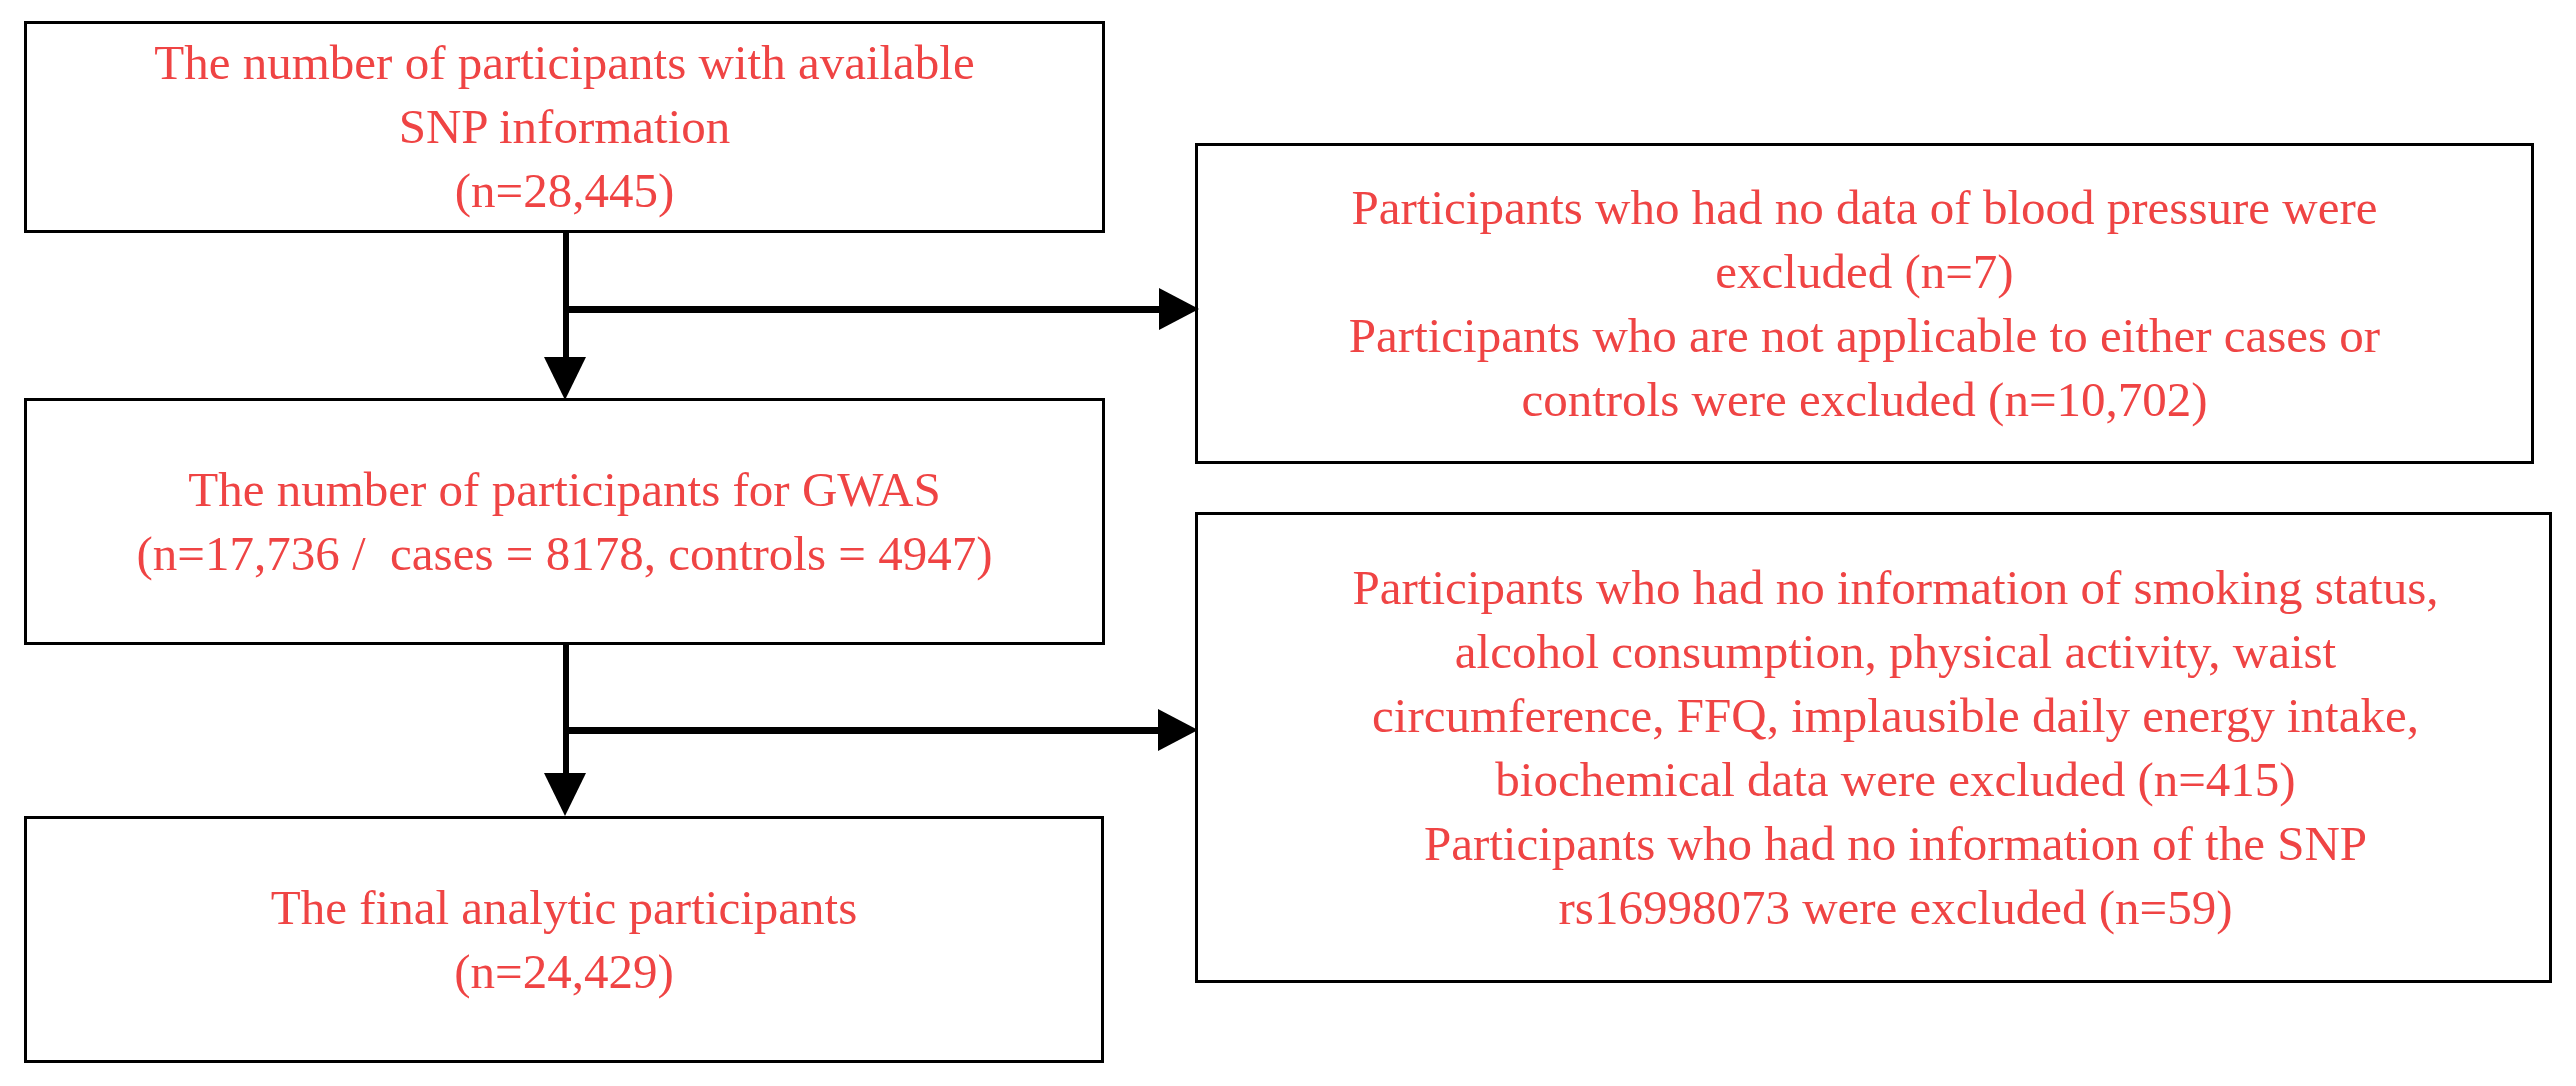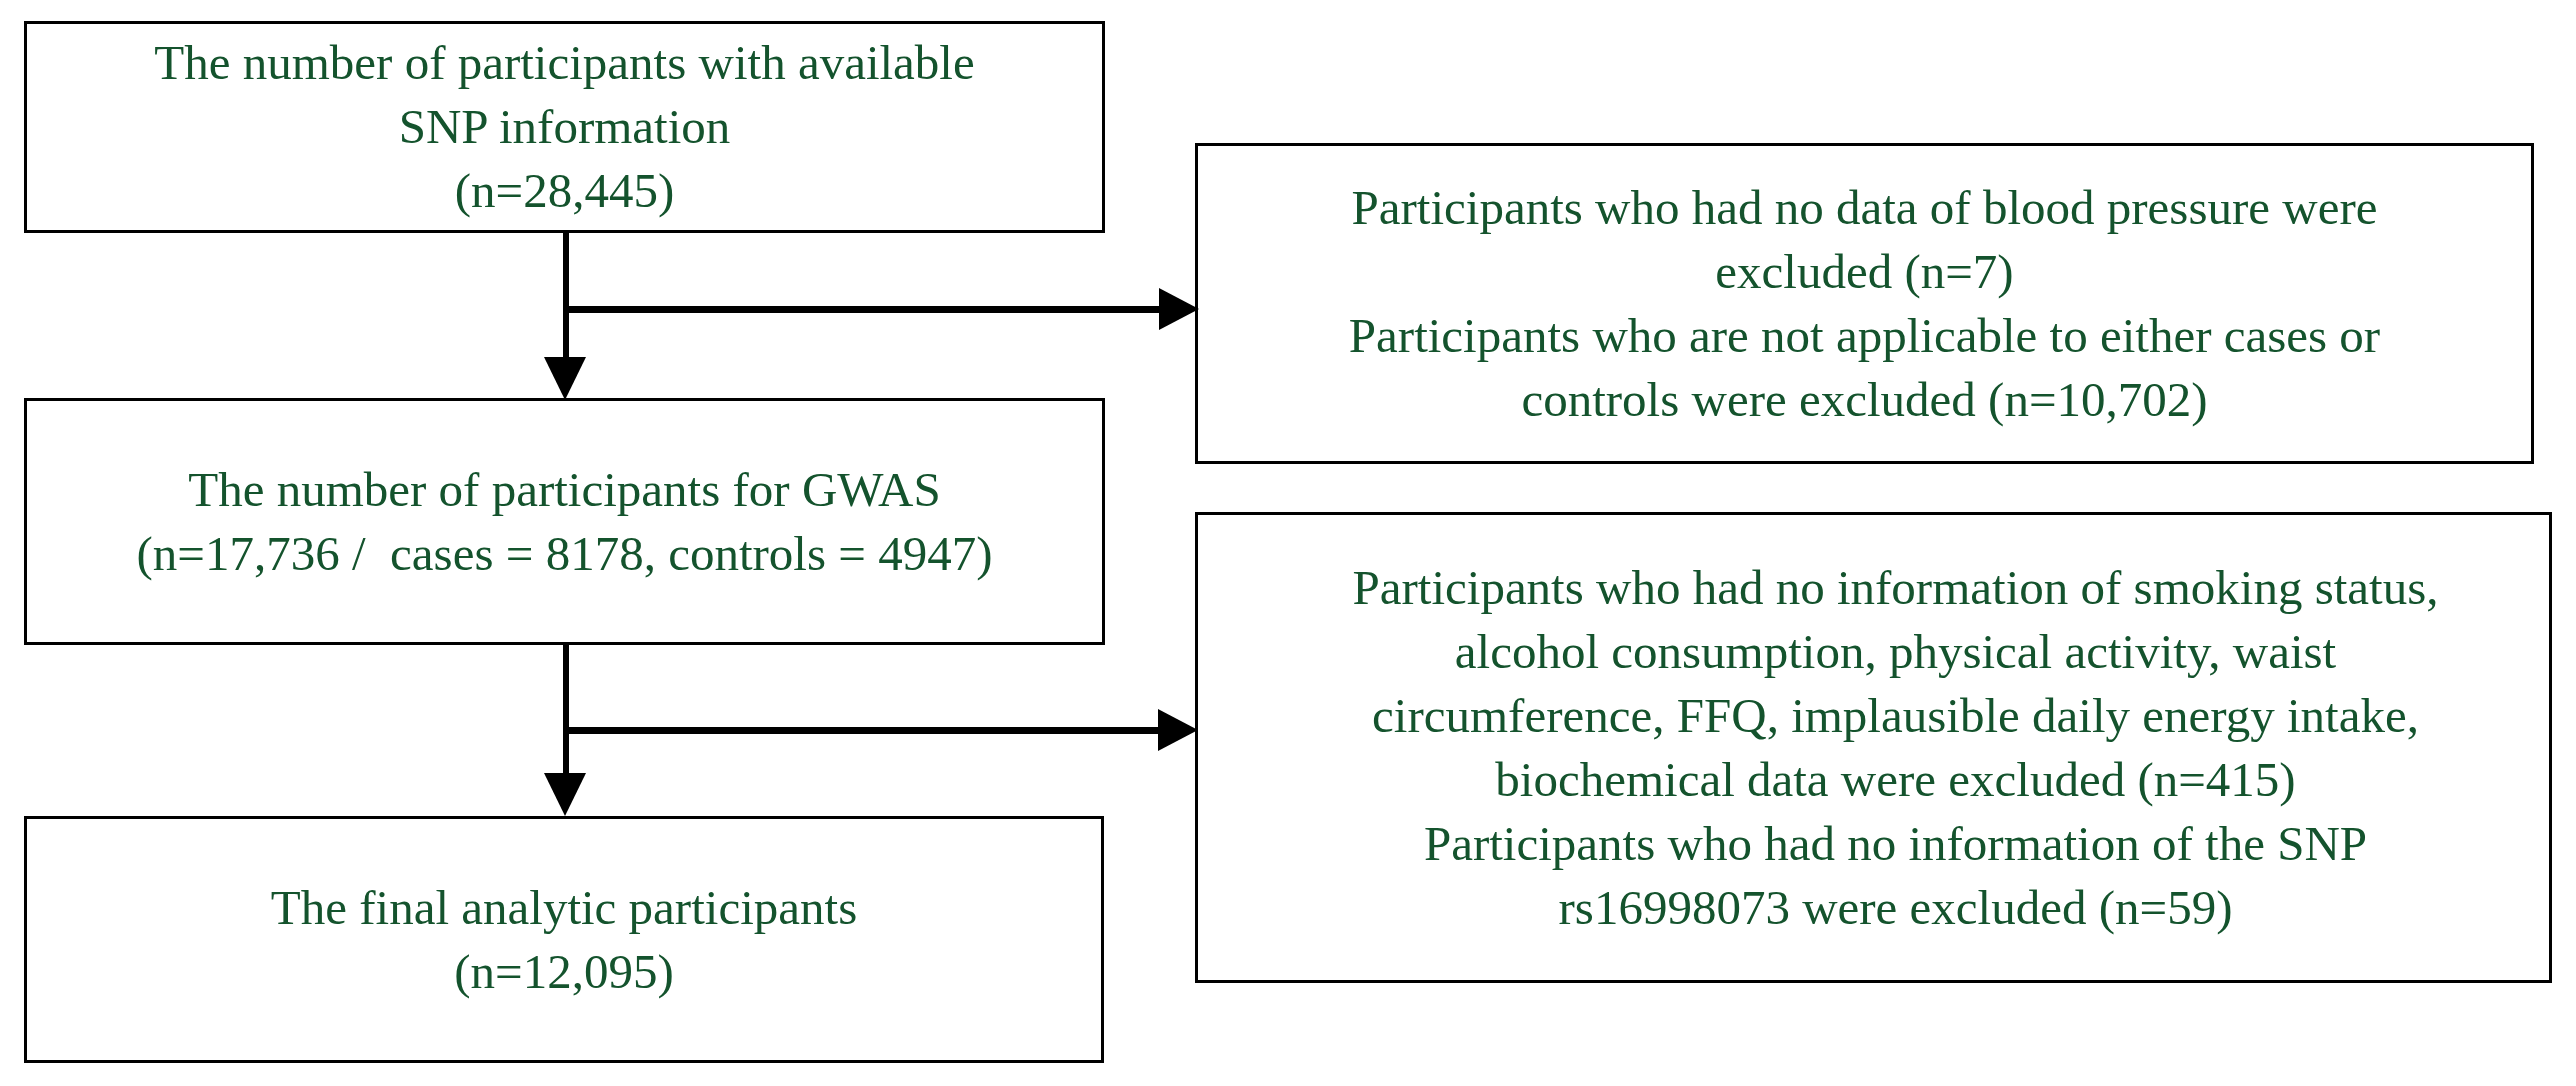--- a/index.html
+++ b/index.html
@@ -23,21 +23,21 @@
     background: #ffffff;
     display: flex;
     align-items: center;
     justify-content: center;
     text-align: center;
   }
   .box-text {
     white-space: pre-wrap;
     font-size: 49px;
     line-height: 64px;
-    color: #14532d;
+    color: #ef4444;
   }
   .shaft {
     position: absolute;
     background: #000000;
   }
   .head-down {
     position: absolute;
     width: 0;
     height: 0;
     border-left: 21.4px solid transparent;
@@ -87,21 +87,21 @@
 (n=28,445)</div>
   </div>
 
   <div class="box" id="box-gwas">
     <div class="box-text">The number of participants for GWAS
 (n=17,736 /  cases = 8178, controls = 4947)</div>
   </div>
 
   <div class="box" id="box-final">
     <div class="box-text">The final analytic participants
-(n=12,095)</div>
+(n=24,429)</div>
   </div>
 
   <div class="box" id="box-excluded-1">
     <div class="box-text">Participants who had no data of blood pressure were
 excluded (n=7)
 Participants who are not applicable to either cases or
 controls were excluded (n=10,702)</div>
   </div>
 
   <div class="box" id="box-excluded-2">

